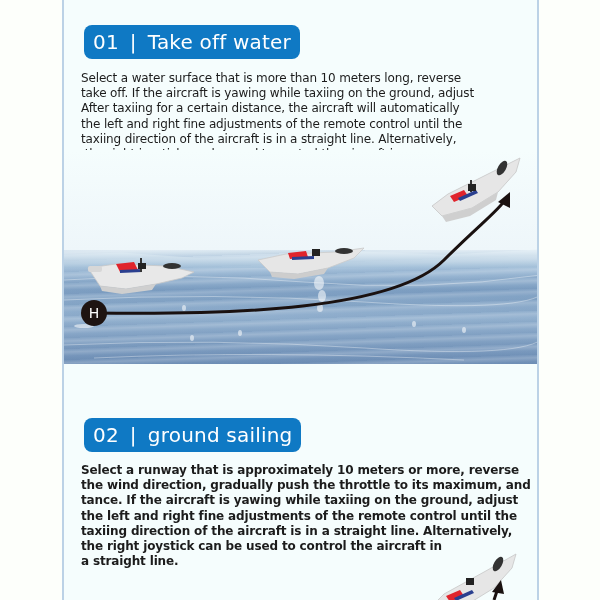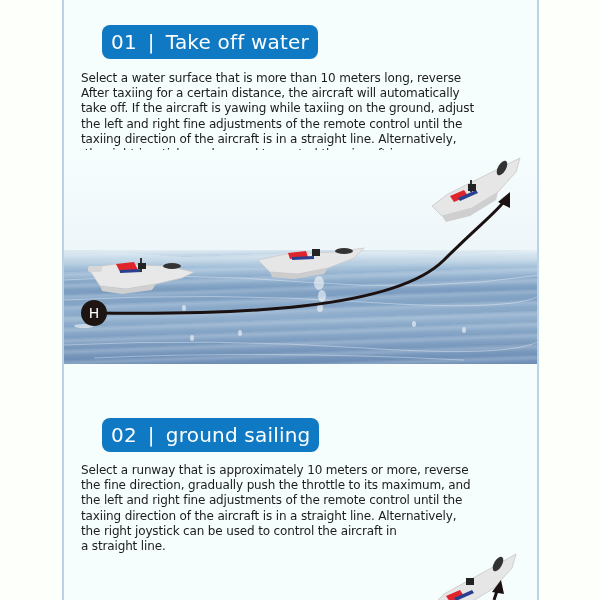--- a/index.html
+++ b/index.html
@@ -8,21 +8,21 @@
 
     .frame {
       position: absolute; left: 62px; top: 0; width: 477px; height: 600px;
       background: #f5fdfd;
       border-left: 2px solid #bcd2e6;
       border-right: 2px solid #bcd2e6;
       overflow: hidden;
     }
 
     .badge {
-      position: absolute; left: 38px;
+      position: absolute; left: 20px;
       height: 34px;
       background: #0f79c4;
       border-radius: 8px;
       color: #ffffff;
       font-family: "DejaVu Sans", sans-serif;
       font-size: 20px;
       line-height: 34px;
       padding: 0 9px 0 9px;
       white-space: nowrap;
       letter-spacing: 0.2px;
@@ -78,22 +78,22 @@
 <body>
 
 <div class="frame">
 
   <div class="badge" style="top:25px;">
     <span class="num">01</span><span class="sep">|</span><span>Take off water</span>
   </div>
 
   <div class="para" style="top:71px;">
     <span class="line">Select a water surface that is more than 10 meters long, reverse</span>
+    <span class="line">take off. If the aircraft is yawing while taxiing on the ground, adjust</span>
     <span class="line">After taxiing for a certain distance, the aircraft will automatically</span>
-    <span class="line">take off. If the aircraft is yawing while taxiing on the ground, adjust</span>
     <span class="line">the left and right fine adjustments of the remote control until the</span>
     <span class="line">taxiing direction of the aircraft is in a straight line. Alternatively,</span>
     <span class="line" style="white-space:pre;"> the right joystick can be used to control the aircraft in</span>
     <span class="line" style="white-space:pre;"> a straight line.</span>
   </div>
 
   <div class="scene1">
     <div class="sky"></div>
     <div class="water"></div>
     <div class="water-top"></div>
@@ -155,23 +155,24 @@
 
     <div class="h-marker" style="left:17px; top:150px;">
       <span>H</span>
     </div>
   </div>
 
   <div class="badge" style="top:418px;text-align:right;">
     <span class="num">02</span><span class="sep">|</span><span>ground sailing</span>
   </div>
 
-  <div class="para" style="top:463px;">
+  <div class="para" style="top:463px;font-weight:bold;">
     <span class="line">Select a runway that is approximately 10 meters or more, reverse</span>
-    <span class="line">the fine direction, gradually push the throttle to its maximum, and</span>
+    <span class="line">the wind direction, gradually push the throttle to its maximum, and</span>
+    <span class="line">tance. If the aircraft is yawing while taxiing on the ground, adjust</span>
     <span class="line">the left and right fine adjustments of the remote control until the</span>
     <span class="line">taxiing direction of the aircraft is in a straight line. Alternatively,</span>
     <span class="line">the right joystick can be used to control the aircraft in</span>
     <span class="line">a straight line.</span>
   </div>
 
   <div class="scene2">
     <svg class="plane" style="left:360px; top:10px;" width="96" height="60" viewBox="0 0 96 60">
       <path d="M4 60 L20 44 L60 22 L92 4 L88 18 L70 38 L44 54 Z" fill="#e6e6e6" stroke="#c6c6c6" stroke-width="0.8"></path>
       <path d="M22 46 L36 40 L40 46 L26 52 Z" fill="#e0242c"></path>

